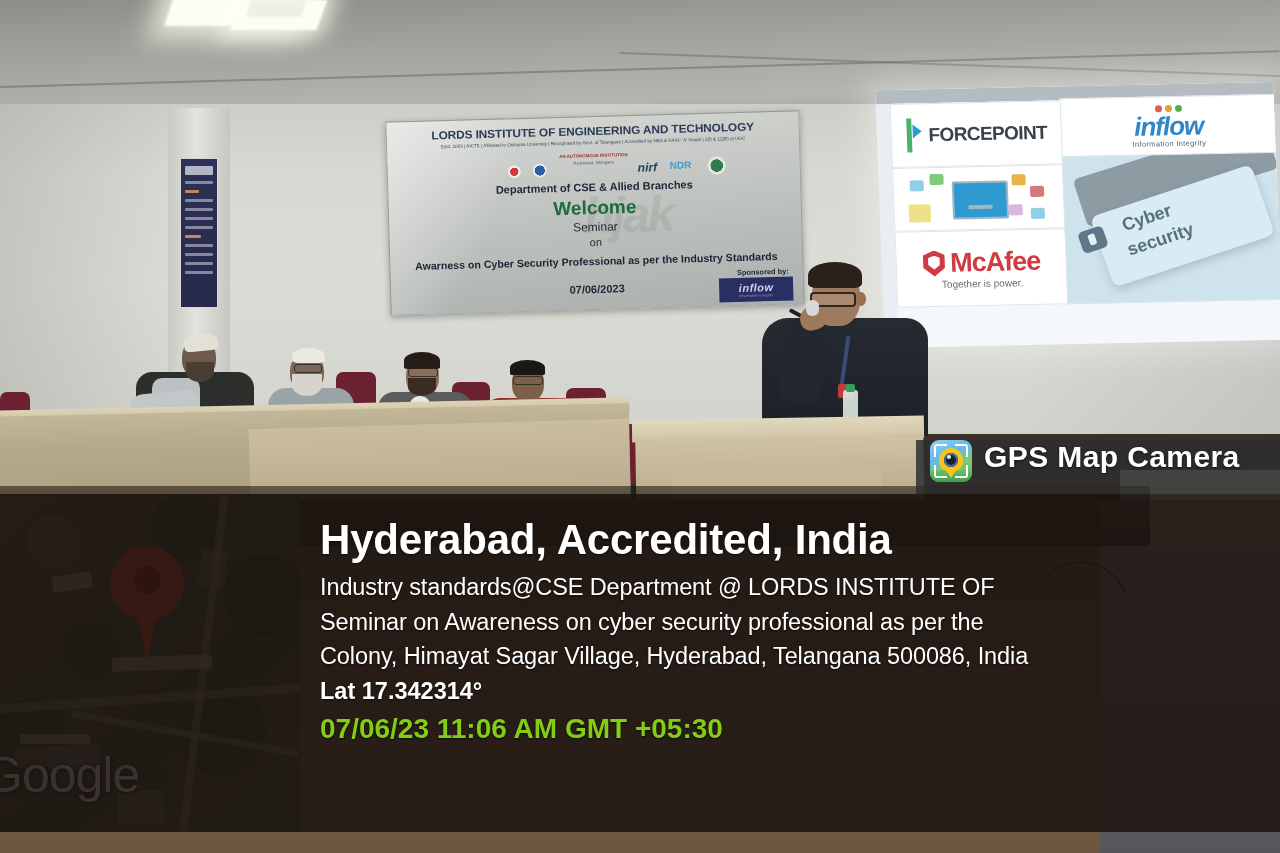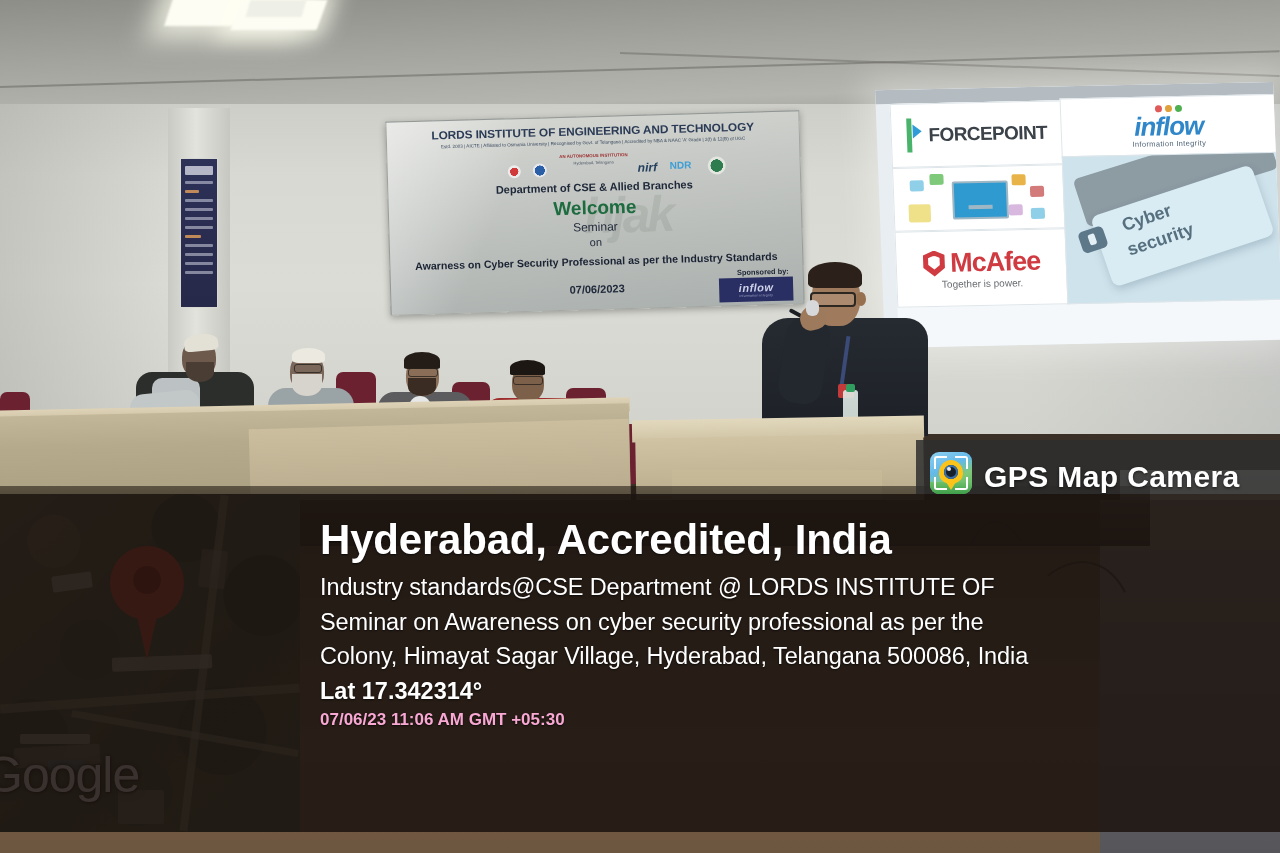--- a/index.html
+++ b/index.html
@@ -211,21 +211,21 @@
   
   .floor{position:absolute;left:0;top:500px;width:1280px;height:353px;
     background:linear-gradient(180deg,#4e3e31 0%,#6a5441 35%,#7a6049 70%,#6d563f 100%);}
   .floor-r{position:absolute;left:1100px;top:500px;width:180px;height:353px;
     background:linear-gradient(180deg,#7d7d78,#56565a);}
   .fg-dark{position:absolute;left:0;top:486px;width:1150px;height:60px;
     background:linear-gradient(180deg,rgba(25,18,12,.55),rgba(25,18,12,.9));}
 
   
   .gps-badge{position:absolute;left:916px;top:440px;width:364px;height:54px;
-    background:rgba(46,46,46,.85);display:flex;align-items:flex-end;gap:12px;padding-left:14px;
+    background:rgba(46,46,46,.85);display:flex;align-items:flex-start;gap:12px;padding-left:14px;
     box-sizing:border-box;}
   .gps-icon{width:42px;height:42px;border-radius:9px;position:relative;flex:0 0 auto;
     background:linear-gradient(155deg,#8fd0f2 0%,#63b9e8 38%,#7fc97a 62%,#56b35a 100%);
     overflow:hidden;}
   .gps-icon .brk{position:absolute;width:11px;height:11px;border:2.4px solid #fff;}
   .gps-icon .b1{left:4px;top:4px;border-right:0;border-bottom:0;border-radius:3px 0 0 0;}
   .gps-icon .b2{right:4px;top:4px;border-left:0;border-bottom:0;border-radius:0 3px 0 0;}
   .gps-icon .b3{left:4px;bottom:4px;border-right:0;border-top:0;border-radius:0 0 0 3px;}
   .gps-icon .b4{right:4px;bottom:4px;border-left:0;border-top:0;border-radius:0 0 3px 0;}
   .gps-pin{position:absolute;left:50%;top:8px;transform:translateX(-50%);
@@ -275,21 +275,21 @@
     text-shadow:0 0 4px rgba(0,0,0,.9),0 0 8px rgba(0,0,0,.7),1px 1px 2px #000;}
 
   .info{position:absolute;left:320px;top:494px;width:960px;height:338px;
     padding-top:24px;box-sizing:border-box;}
   .loc-title{font-size:42px;font-weight:bold;color:#fff;line-height:1.05;
     letter-spacing:-.2px;text-shadow:0 1px 2px rgba(0,0,0,.7);margin-bottom:8px;}
   .desc-line{font-size:23.5px;color:#fff;line-height:1.47;letter-spacing:-.1px;
     text-shadow:0 1px 2px rgba(0,0,0,.7);white-space:nowrap;}
   .coord{font-size:23.5px;color:#fff;line-height:1.47;font-weight:bold;
     text-shadow:0 1px 2px rgba(0,0,0,.7);}
-  .stamp{font-size:17px;color:#f9a8d4;line-height:1.47;font-weight:bold;
+  .stamp{font-size:28px;color:#84cc16;line-height:1.47;font-weight:bold;
     text-shadow:0 1px 2px rgba(0,0,0,.7);}
 </style>
 </head>
 <body>
 
 <div id="stage">
 
   <div class="photo">
 
     <div class="ceiling"></div>

